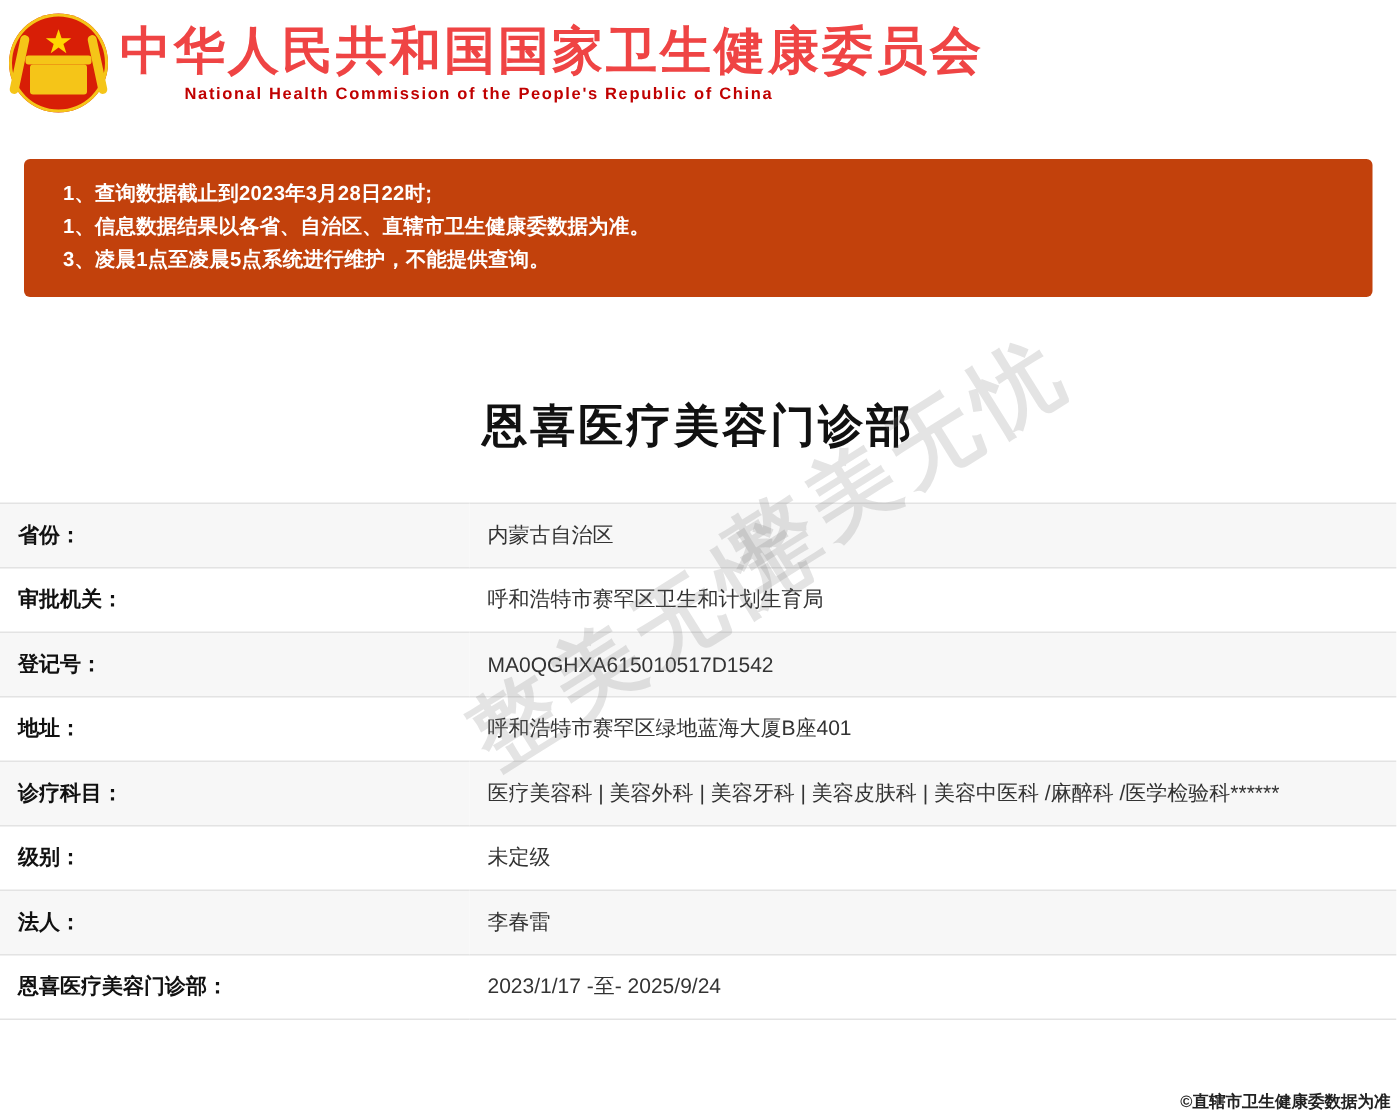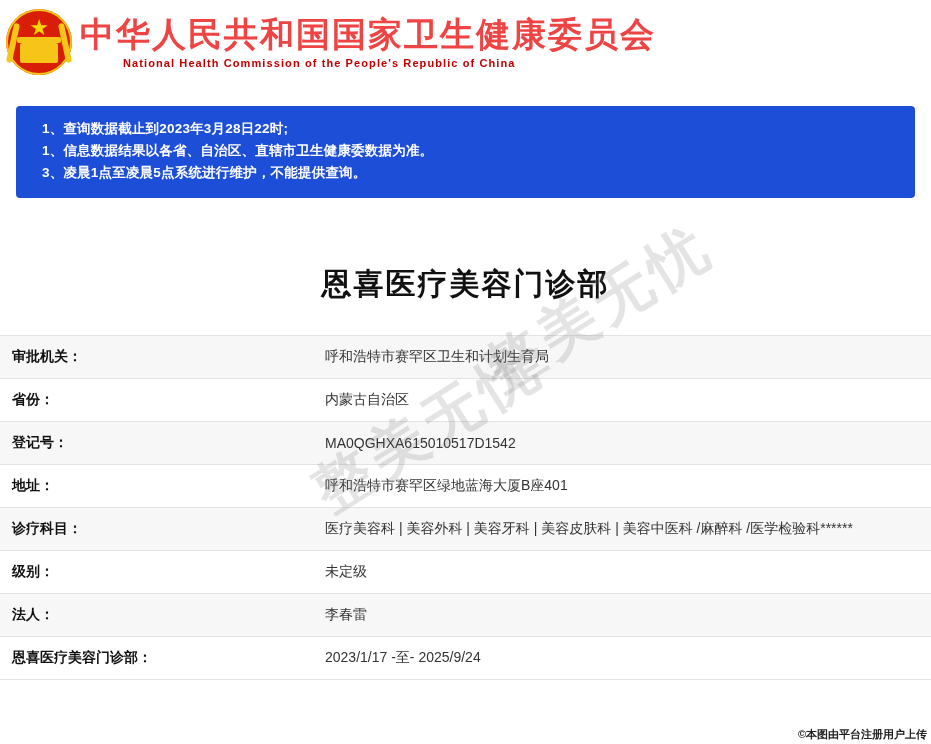--- a/index.html
+++ b/index.html
@@ -96,21 +96,21 @@
     margin-top: 3px;
     padding-left: 43px;
   }
 
   
   .notice-wrap {
     padding: 22px 16px 0 16px;
     box-sizing: border-box;
   }
   .notice {
-    background: #1d4ed8;
+    background: #c2410c;
     color: #ffffff;
     border-radius: 4px;
     padding: 12px 0 14px 26px;
     box-sizing: border-box;
   }
   .notice-line {
     font-size: 13.5px;
     line-height: 22px;
     font-weight: bold;
     letter-spacing: 0.2px;
@@ -204,28 +204,28 @@
     <div class="notice-line">1、信息数据结果以各省、自治区、直辖市卫生健康委数据为准。</div>
     <div class="notice-line">3、凌晨1点至凌晨5点系统进行维护，不能提供查询。</div>
   </div>
 </div>
 
 <div class="doc-title">恩喜医疗美容门诊部</div>
 
 <table class="info-table">
   <tbody>
     <tr>
+      <td class="label">省份：</td>
+      <td class="value">内蒙古自治区</td>
+    </tr>
+    <tr>
       <td class="label">审批机关：</td>
       <td class="value">呼和浩特市赛罕区卫生和计划生育局</td>
     </tr>
     <tr>
-      <td class="label">省份：</td>
-      <td class="value">内蒙古自治区</td>
-    </tr>
-    <tr>
       <td class="label">登记号：</td>
       <td class="value">MA0QGHXA615010517D1542</td>
     </tr>
     <tr>
       <td class="label">地址：</td>
       <td class="value">呼和浩特市赛罕区绿地蓝海大厦B座401</td>
     </tr>
     <tr>
       <td class="label">诊疗科目：</td>
       <td class="value subject-list">医疗美容科 | 美容外科 | 美容牙科 | 美容皮肤科 | 美容中医科 /麻醉科 /医学检验科******</td>
@@ -241,13 +241,13 @@
     <tr>
       <td class="label">恩喜医疗美容门诊部：</td>
       <td class="value">2023/1/17 -至- 2025/9/24</td>
     </tr>
   </tbody>
 </table>
 
 <div class="wm wm1">整美无忧</div>
 <div class="wm wm2">整美无忧</div>
 
-<div class="footer-credit">©本图由平台注册用户上传</div>
+<div class="footer-credit">©直辖市卫生健康委数据为准</div>
 
 </body></html>

